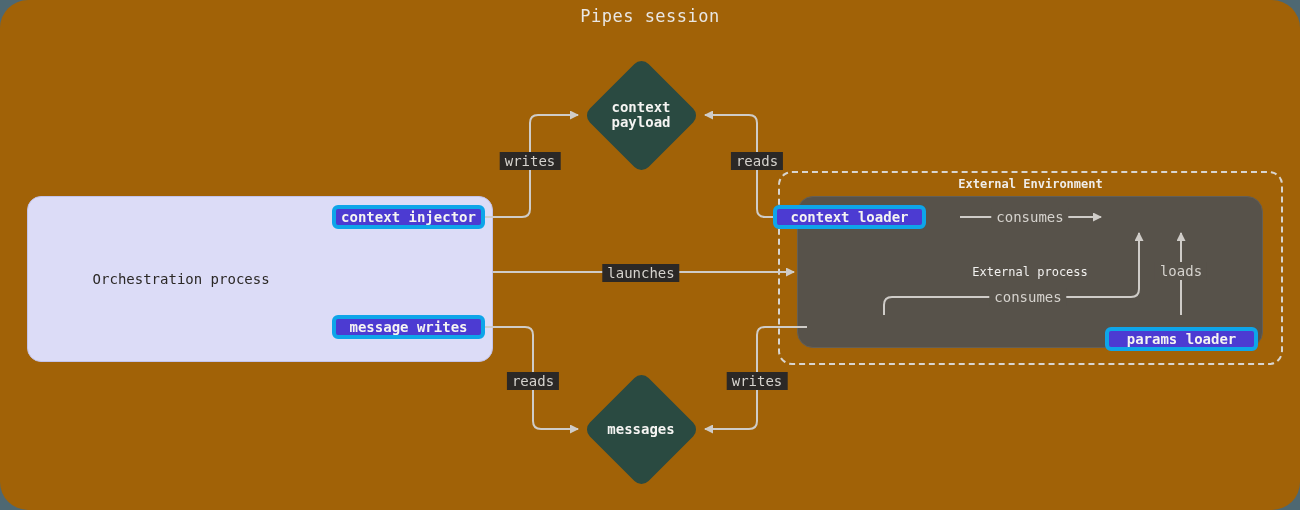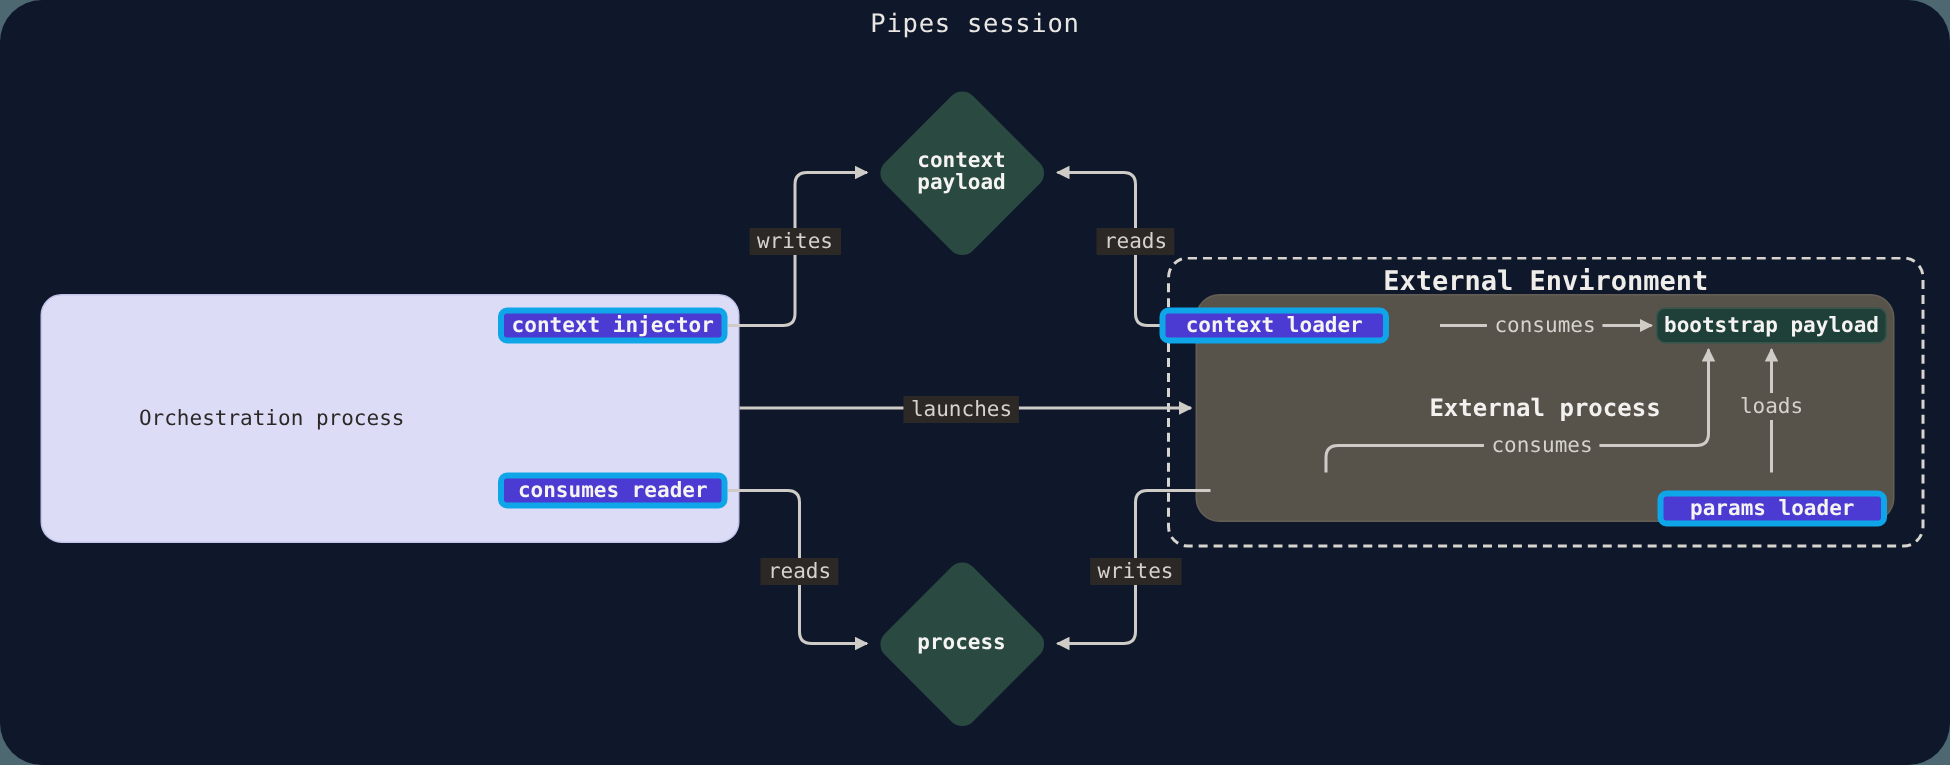--- a/index.html
+++ b/index.html
@@ -5,21 +5,21 @@
   html, body {
     margin: 0;
     padding: 0;
     background: #4e6872;
     font-family: "DejaVu Sans Mono", "Liberation Mono", monospace;
   }
   .canvas {
     position: relative;
     width: 1300px;
     height: 510px;
-    background: #0f172a;
+    background: #a16207;
     border-radius: 28px;
     overflow: hidden;
   }
   .title {
     position: absolute;
     top: 6px;
     left: 0;
     width: 100%;
     text-align: center;
     color: #e9e7e4;
@@ -50,39 +50,39 @@
     width: 505px; height: 194px;
     border: 2px dashed #d8d5d0;
     border-radius: 14px;
     box-sizing: border-box;
   }
   .external-env-label {
     position: absolute;
     left: 0; top: 4px; width: 100%;
     text-align: center;
     color: #efedea;
-    font-size: 18px;
+    font-size: 12px;
     font-weight: bold;
   }
   .external-process-box {
     position: absolute;
     left: 797px; top: 196px;
     width: 466px; height: 152px;
     background: #57524a;
     border: 1px solid #645f56;
     border-radius: 16px;
     box-sizing: border-box;
   }
   .external-process-label {
     position: absolute;
     left: 880px; top: 272px;
     transform: translate(-50%, -50%);
     color: #f2f1ef;
-    font-size: 16px;
-    font-weight: bold;
+    font-size: 12px;
+    font-weight: normal;
     white-space: nowrap;
   }
   
   .external-process-label { left: 1030px; }
   
   .node-btn {
     position: absolute;
     width: 153px; height: 24px;
     background: #4c3bd2;
     border: 4px solid #0ea5e9;
@@ -196,30 +196,29 @@
       <path d="M 493 272 H 794" marker-end="url(#arrow)"></path>
       <path d="M 960 217 H 1101" marker-end="url(#arrow)"></path>
       <path d="M 884 315 V 305 Q 884 297 892 297 H 1131 Q 1139 297 1139 289 V 233" marker-end="url(#arrow)"></path>
       <path d="M 1181 315 V 233" marker-end="url(#arrow)"></path>
       <path d="M 485 327 H 525 Q 533 327 533 335 V 421 Q 533 429 541 429 H 578" marker-end="url(#arrow)"></path>
       <path d="M 807 327 H 765 Q 757 327 757 335 V 421 Q 757 429 749 429 H 705" marker-end="url(#arrow)"></path>
     </g>
   </svg>
 
   <div class="node-btn btn-context-injector">context injector</div>
-  <div class="node-btn btn-message-reader">consumes reader</div>
+  <div class="node-btn btn-message-reader">message writes</div>
   <div class="node-btn btn-context-loader">context loader</div>
   <div class="node-btn btn-params-loader">params loader</div>
-  <div class="bootstrap-node">bootstrap payload</div>
 
   <div class="diamond diamond-top"></div>
   <div class="diamond-label diamond-label-top">context
 payload</div>
   <div class="diamond diamond-bottom"></div>
-  <div class="diamond-label diamond-label-bottom">process</div>
+  <div class="diamond-label diamond-label-bottom">messages</div>
 
   <div class="edge-label lbl-writes-top">writes</div>
   <div class="edge-label lbl-reads-top">reads</div>
   <div class="edge-label lbl-launches">launches</div>
   <div class="edge-label on-gray lbl-consumes-top">consumes</div>
   <div class="edge-label on-gray lbl-consumes-bot">consumes</div>
   <div class="edge-label on-gray lbl-loads">loads</div>
   <div class="edge-label lbl-reads-bot">reads</div>
   <div class="edge-label lbl-writes-bot">writes</div>
 

